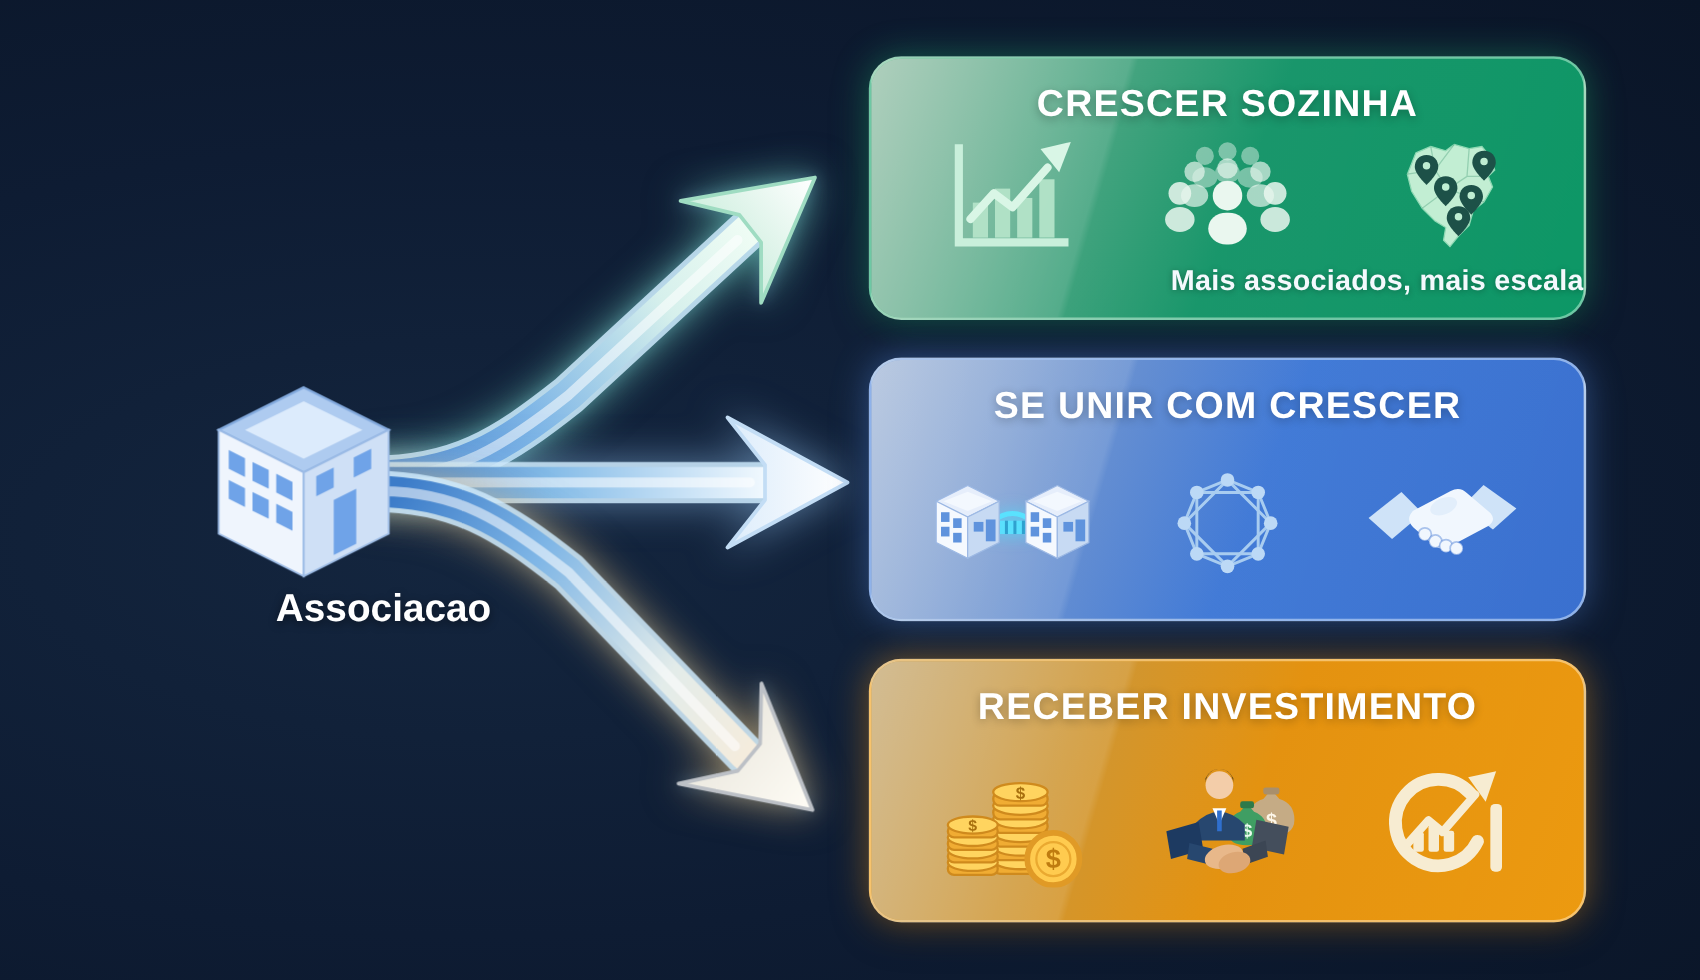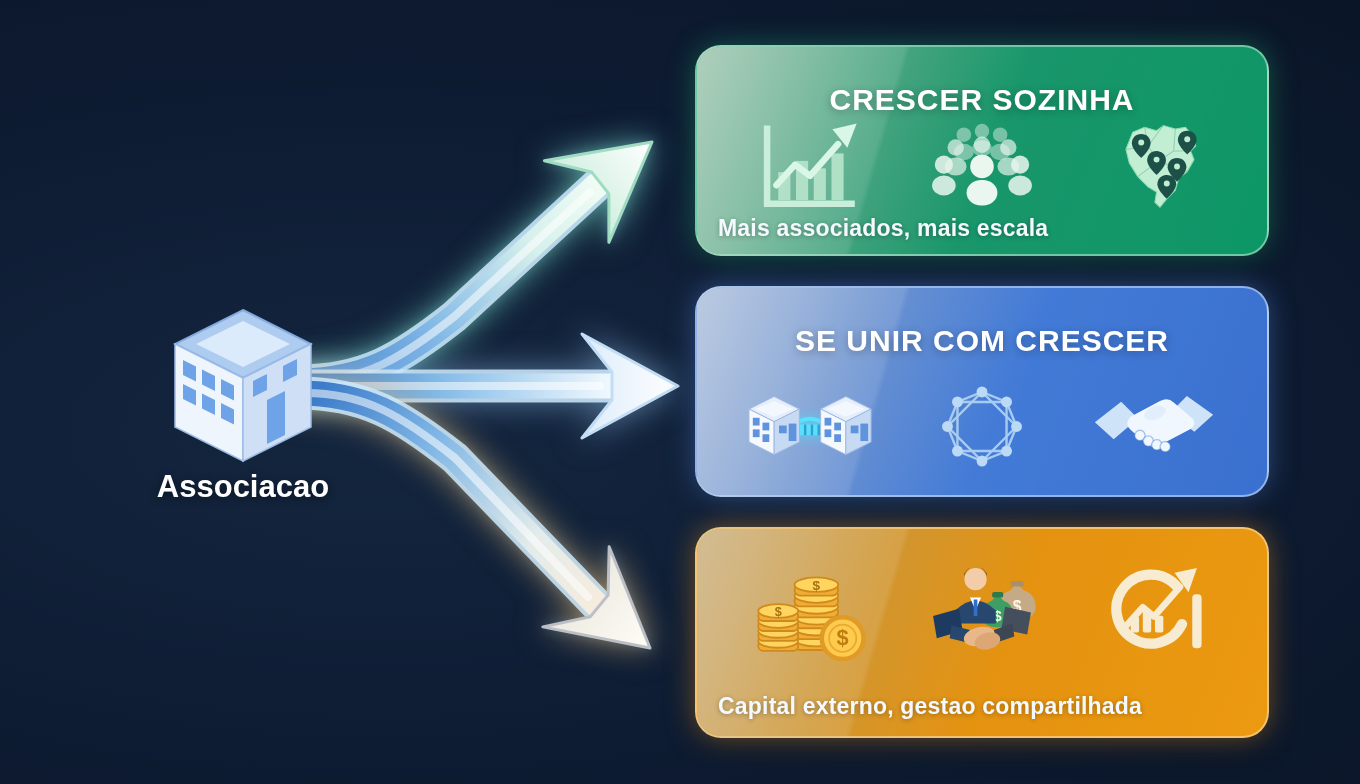--- a/index.html
+++ b/index.html
@@ -12,21 +12,21 @@
   svg{display:block;}
 
   
   .arrows{position:absolute;left:0;top:0;pointer-events:none;}
   .arrow-top{filter:drop-shadow(0 0 16px rgba(110,230,185,.50)) drop-shadow(0 0 6px rgba(150,210,255,.35));}
   .arrow-mid{filter:drop-shadow(0 0 16px rgba(160,210,255,.50));}
   .arrow-bot{filter:drop-shadow(0 0 16px rgba(245,180,80,.50)) drop-shadow(0 0 6px rgba(150,210,255,.30));}
 
   
   .source-label{
-    position:absolute;left:93px;top:468px;width:300px;text-align:center;
+    position:absolute;left:93px;top:468px;width:300px;text-align:right;
     color:#ffffff;font-size:31px;font-weight:600;line-height:1.22;
     text-shadow:0 2px 8px rgba(0,0,0,.45);
   }
 
   
   .card{
     position:absolute;left:695px;width:574px;height:211px;border-radius:26px;
     display:flex;flex-direction:column;box-sizing:border-box;
     border:2px solid rgba(255,255,255,.42);
     overflow:hidden;
@@ -47,32 +47,32 @@
     box-shadow:0 0 28px rgba(95,155,255,.42), 0 8px 30px rgba(0,0,0,.35);
     border-color:rgba(200,222,250,.60);
   }
   .card-orange{
     top:527px;
     background:linear-gradient(112deg,#bfa065 0%,#cd9430 28%,#e4910d 54%,#ec9a10 100%);
     box-shadow:0 0 28px rgba(250,165,45,.42), 0 8px 30px rgba(0,0,0,.35);
     border-color:rgba(255,224,170,.60);
   }
   .card-title{
-    margin-top:36px;text-align:center;color:#ffffff;
+    margin-top:20px;text-align:center;color:#ffffff;
     font-size:30px;font-weight:800;letter-spacing:1px;
     text-shadow:0 2px 8px rgba(0,0,0,.28);
     position:relative;z-index:2;
   }
   .icon-row{
     flex:1;display:flex;align-items:center;justify-content:space-between;
     padding:0 48px;position:relative;z-index:2;
   }
   .icon-cell{width:130px;display:flex;justify-content:center;}
   .card-caption{
-    margin-bottom:16px;text-align:left;color:#f4f9fd;
+    margin-bottom:16px;text-align:right;color:#f4f9fd;
     font-size:23px;font-weight:600;letter-spacing:.2px;
     text-shadow:0 1px 5px rgba(0,0,0,.30);
     position:relative;z-index:2;padding-left:21px;
   }
   .bridge-glow{filter:drop-shadow(0 0 7px rgba(70,225,255,.85));}
 </style>
 </head>
 <body>
 
 <div class="stage">
@@ -295,20 +295,21 @@
               <circle cx="59" cy="60" r="5.5"></circle>
             <circle cx="68" cy="64" r="5.5"></circle>
               <circle cx="77" cy="66" r="5.5"></circle>
           </g>
         </svg>
       </div>
     </div>
   </div>
 
   <div class="card card-orange">
+    <div class="card-title">RECEBER INVESTIMENTO</div>
     <div class="icon-row">
       <div class="icon-cell">
         <svg width="118" height="100" viewBox="0 0 130 110">
           <g>
             <g stroke="#cf8a1d" stroke-width="2">
               <rect x="48" y="86" width="48" height="12" rx="6" fill="#f0ac33"></rect>
                 <ellipse cx="72" cy="86" rx="24" ry="8" fill="#ffd45f"></ellipse>
               <rect x="48" y="74" width="48" height="12" rx="6" fill="#f0ac33"></rect>
                 <ellipse cx="72" cy="74" rx="24" ry="8" fill="#ffd45f"></ellipse>
               <rect x="48" y="62" width="48" height="12" rx="6" fill="#f0ac33"></rect>
@@ -370,16 +371,15 @@
             <rect x="35" y="56" width="9" height="17" rx="2"></rect>
               <rect x="48" y="50" width="9" height="23" rx="2"></rect>
             <rect x="61" y="55" width="9" height="18" rx="2"></rect>
           </g>
           <polyline points="30,66 48,46 60,56 88,24" fill="none" stroke="#f7ecd2" stroke-width="7" stroke-linejoin="round" stroke-linecap="round"></polyline>
           <polygon points="82,9 106,4 97,30" fill="#f7ecd2"></polygon>
           <rect x="101" y="32" width="10" height="58" rx="4" fill="#f7ecd2"></rect>
         </svg>
       </div>
     </div>
-    <div class="card-caption">Capital externo, gestao compartilhada</div>
   </div>
 
 </div>
 
 </body></html>

